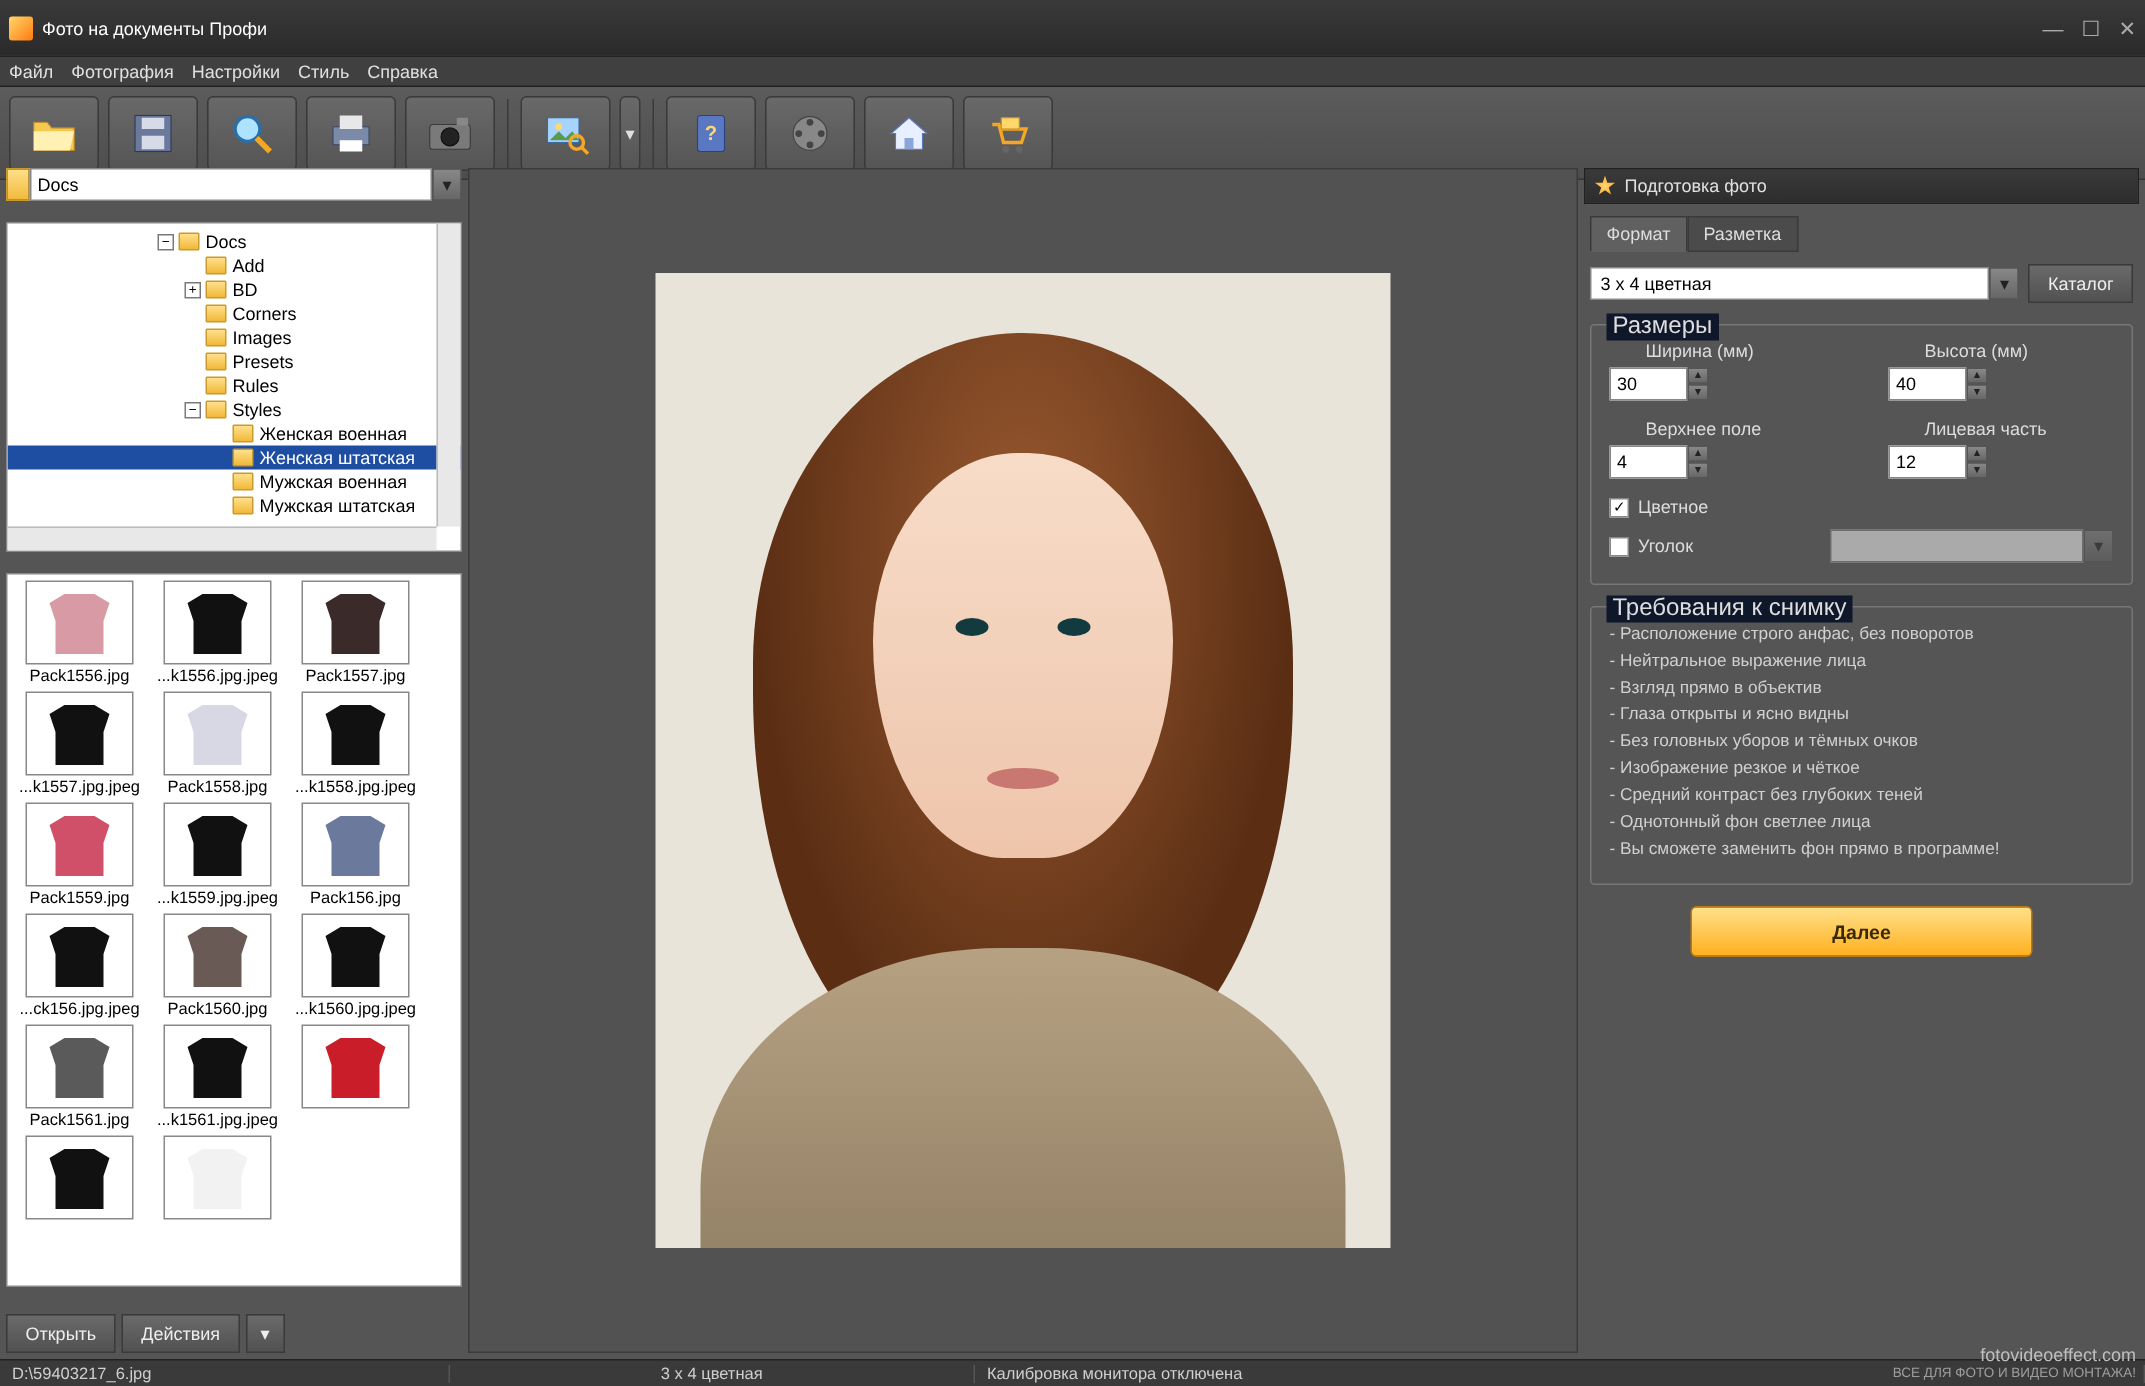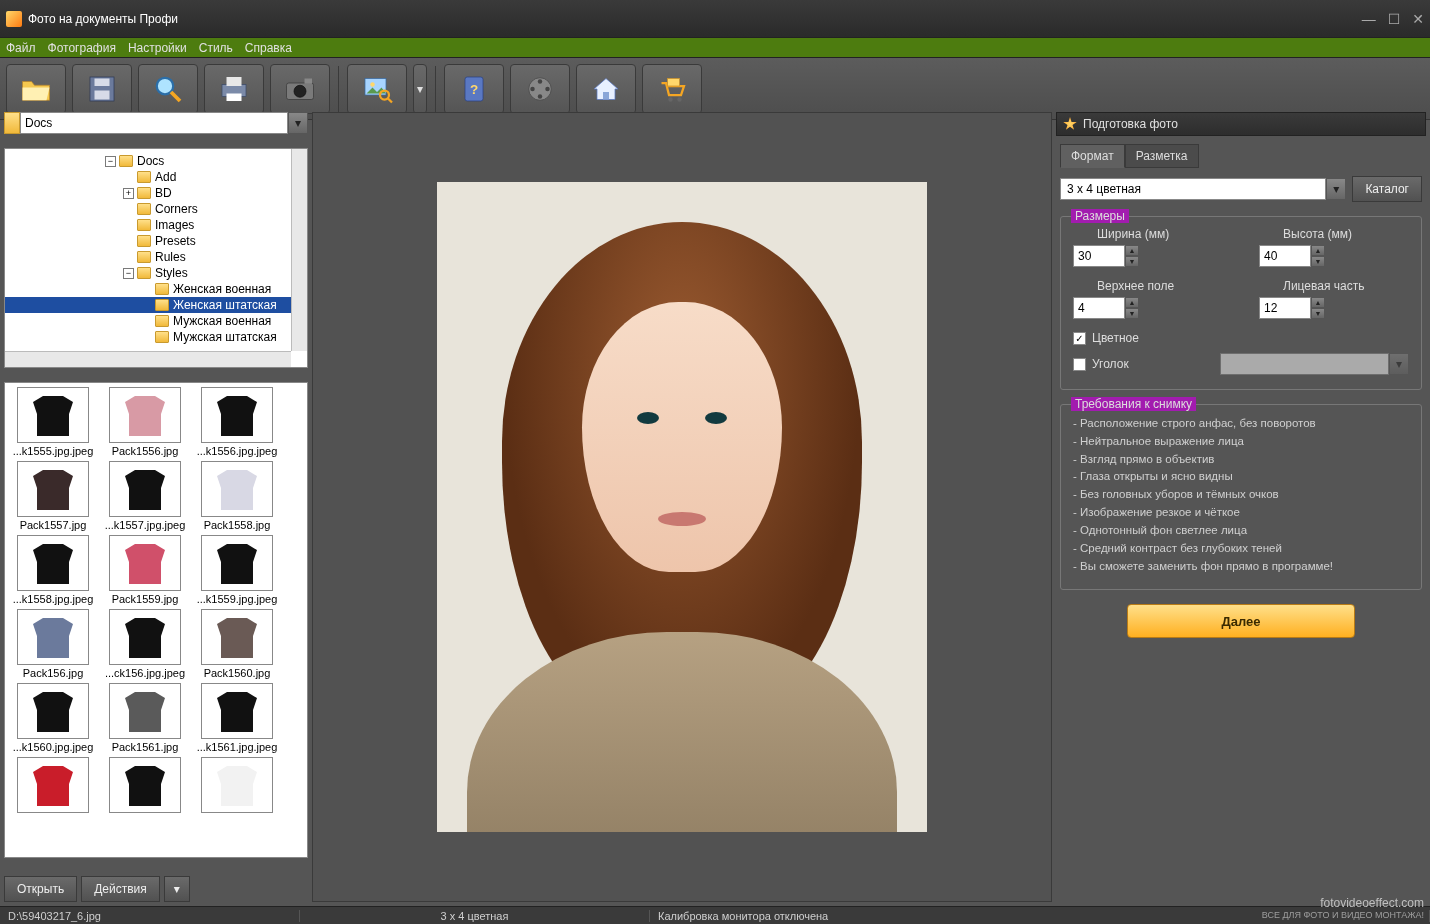--- a/index.html
+++ b/index.html
@@ -10,21 +10,21 @@
   color: #e0e0e0; overflow: hidden; position: relative;
 }
 .titlebar {
   height: 38px; background: linear-gradient(#3a3a3a,#2a2a2a);
   display: flex; align-items: center; padding: 0 6px;
   color: #fff; border-bottom: 1px solid #222;
 }
 .titlebar-icon { width:16px;height:16px;background:linear-gradient(135deg,#ffd86b,#ff7a10);border-radius:2px;margin-right:6px; }
 .win-controls { margin-left:auto; display:flex; gap:12px; color:#aaa; font-size:14px; }
 .win-controls span{cursor:pointer;}
-.menubar { height:20px; background:#4d7c0f; display:flex; align-items:center; padding:0 6px; gap:12px; border-bottom:1px solid #222;}
+.menubar { height:20px; background:#404040; display:flex; align-items:center; padding:0 6px; gap:12px; border-bottom:1px solid #222;}
 .menubar span{color:#e0e0e0; cursor:pointer;}
 .toolbar {
   height:62px; background:linear-gradient(#5c5c5c,#4d4d4d);
   display:flex; align-items:center; padding:4px 6px; gap:6px;
   border-bottom:1px solid #333;
 }
 .tbtn {
   width:60px;height:50px; border:1px solid #3a3a3a; border-radius:4px;
   background:linear-gradient(#696969,#555); display:flex;align-items:center;justify-content:center;
   cursor:pointer;
@@ -72,21 +72,21 @@
 .right-body{flex:1;padding:4px;display:flex;flex-direction:column;gap:8px;}
 .tabs{display:flex;gap:0;}
 .tab{padding:4px 10px;border:1px solid #3a3a3a;background:#4b4b4b;color:#ddd;cursor:pointer;font-size:12px;}
 .tab.active{background:#606060;border-bottom:1px solid #606060;}
 .format-row{display:flex;gap:6px;align-items:center;}
 .combo{display:flex;flex:1;}
 .combo input{flex:1;height:22px;background:#fff;color:#000;border:1px solid #888;padding:2px 6px;font-size:12px;}
 .combo .dd{width:20px;height:22px;background:linear-gradient(#888,#666);border:1px solid #555;display:flex;align-items:center;justify-content:center;color:#222;cursor:pointer;}
 
 .fieldset{border:1px solid #777;border-radius:3px;padding:10px 12px 14px;position:relative;margin-top:6px;}
-.fieldset .legend{position:absolute;top:-8px;left:10px;background:#a21caf;padding:0 4px;color:#ddd;font-size:12px;}
+.fieldset .legend{position:absolute;top:-8px;left:10px;background:#0f172a;padding:0 4px;color:#ddd;font-size:16px;}
 .dim-grid{display:grid;grid-template-columns:1fr 1fr;gap:12px 36px;}
 .dim-lab{color:#ddd;font-size:12px;margin-bottom:4px;display:block;margin-left:24px;}
 .spinner{display:flex;}
 .spinner input{width:52px;height:22px;background:#fff;color:#000;border:1px solid #888;padding:2px 4px;font-size:12px;}
 .spinner .sp{width:14px;display:flex;flex-direction:column;}
 .spinner .sp div{flex:1;background:linear-gradient(#888,#666);border:1px solid #555;font-size:7px;color:#222;display:flex;align-items:center;justify-content:center;cursor:pointer;}
 .chk{display:flex;align-items:center;gap:6px;color:#ddd;}
 .chk .box{width:13px;height:13px;background:#fff;border:1px solid #888;display:flex;align-items:center;justify-content:center;color:#000;font-size:10px;}
 
 .req-list{list-style:none;color:#d0d0d0;font-size:11.5px;line-height:1.55;}
@@ -268,28 +268,20 @@
             <div class="fold-icon"></div>
             <span>Мужская штатская</span>
           </div>
         </div>
       <div class="tree-scroll-y"></div>
       <div class="tree-scroll-x"></div>
     </div>
 
     <div class="thumbs">
       <div class="thumbs-grid" id="thumbs">
-          <div class="thumb">
-            <div class="timg">
-              <svg width="60" height="46" viewBox="0 0 60 46">
-                <path d="M10 10 L20 4 H40 L50 10 L46 22 V44 H14 V22z" fill="#111"></path>
-              </svg>
-            </div>
-            <div class="tlabel">...k1555.jpg.jpeg</div>
-          </div>
           <div class="thumb">
             <div class="timg">
               <svg width="60" height="46" viewBox="0 0 60 46">
                 <path d="M10 10 L20 4 H40 L50 10 L46 22 V44 H14 V22z" fill="#d89aa5"></path>
               </svg>
             </div>
             <div class="tlabel">Pack1556.jpg</div>
           </div>
           <div class="thumb">
             <div class="timg">
@@ -521,22 +513,22 @@
 
       <div class="fieldset">
         <span class="legend">Требования к снимку</span>
         <ul class="req-list" id="reqlist">
             <li>Расположение строго анфас, без поворотов</li>
             <li>Нейтральное выражение лица</li>
             <li>Взгляд прямо в объектив</li>
             <li>Глаза открыты и ясно видны</li>
             <li>Без головных уборов и тёмных очков</li>
             <li>Изображение резкое и чёткое</li>
+            <li>Средний контраст без глубоких теней</li>
             <li>Однотонный фон светлее лица</li>
-            <li>Средний контраст без глубоких теней</li>
             <li>Вы сможете заменить фон прямо в программе!</li>
           </ul>
       </div>
 
       <button class="next-btn">Далее</button>
     </div>
   </div>
 </div>
 
 <div class="statusbar">

